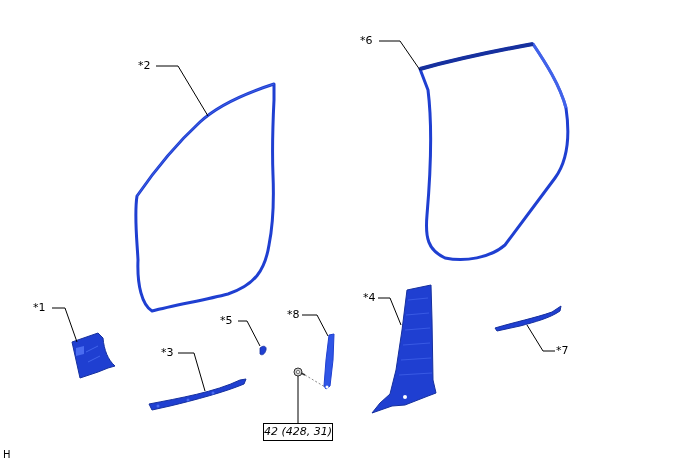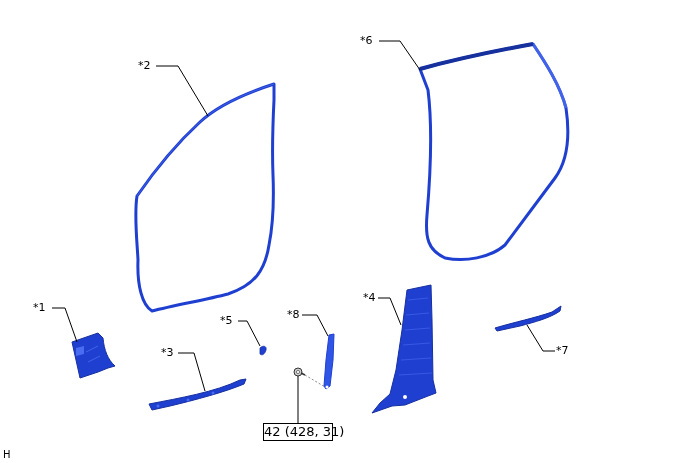--- a/index.html
+++ b/index.html
@@ -20,25 +20,26 @@
       white-space: nowrap;
     }
     .torque-box {
       position: absolute;
       left: 263px;
       top: 423px;
       width: 68px;
       height: 16px;
       border: 1px solid #000;
       background: #fff;
-      font-size: 13px;
+      font-size: 11px;
       line-height: 16px;
       text-align: center;
       color: #000;
       white-space: nowrap;
+      font-style: italic;
     }
     .corner-mark {
       position: absolute;
       left: 3px;
       top: 449px;
       font-size: 10px;
       color: #000;
     }
   </style>
 </head>

